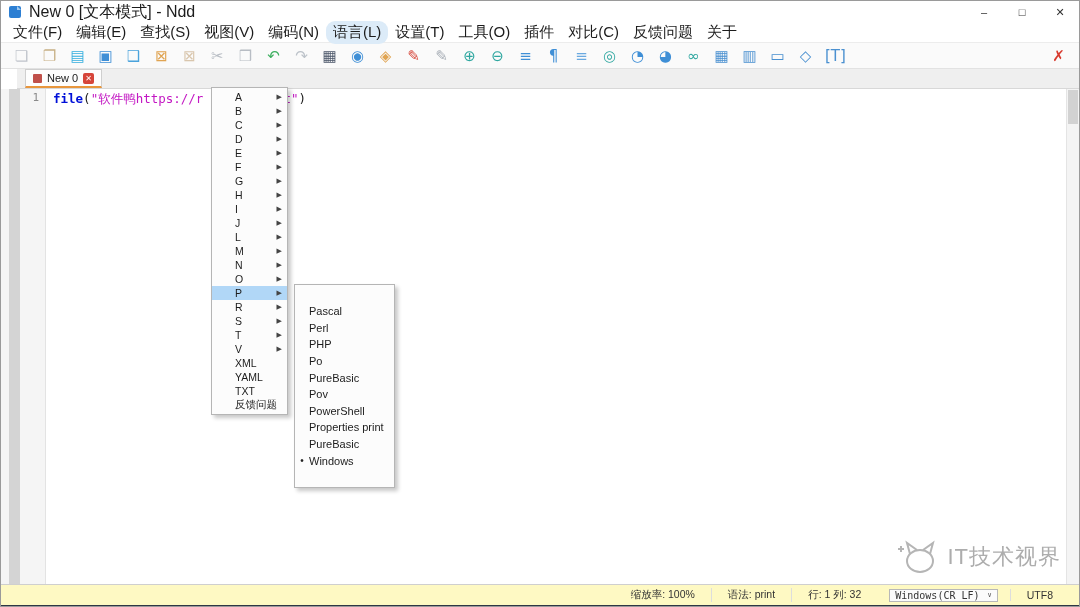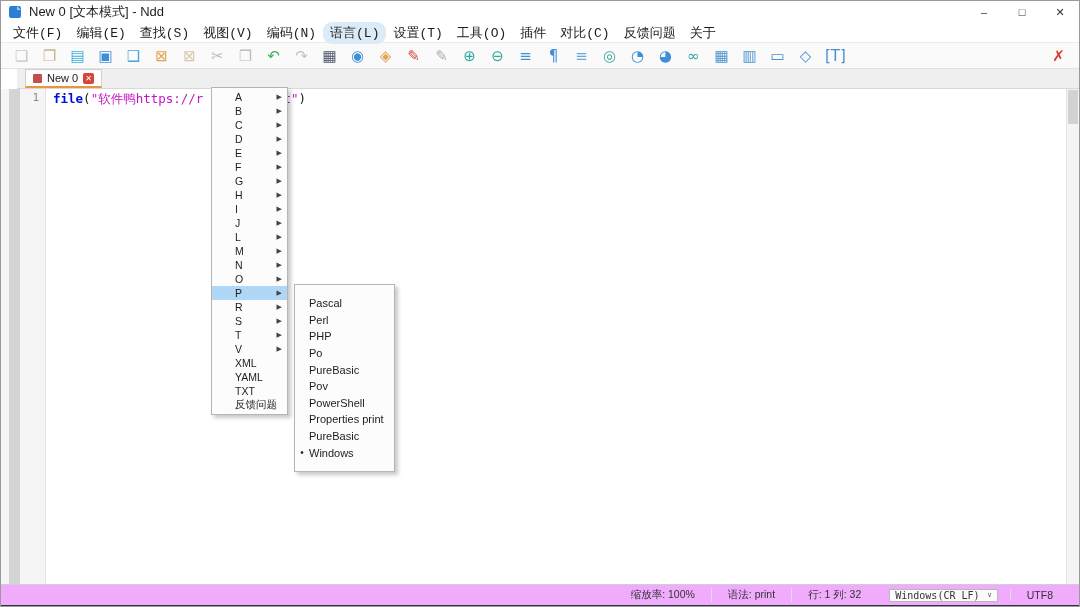--- a/index.html
+++ b/index.html
@@ -3,27 +3,27 @@
 <meta charset="utf-8">
 <style>
   * { box-sizing: border-box; margin: 0; padding: 0; }
   body { margin: 0; background: #e8e8e8; font-family: "Liberation Sans", "DejaVu Sans", sans-serif; }
   .window { position: relative; width: 1080px; height: 607px; background: #fff;
             border: 1px solid #9a9a9a; overflow: hidden; }
 
   
   .titlebar { height: 22px; display: flex; align-items: center; background: #fff; padding-left: 7px; }
   .app-icon { width: 14px; height: 14px; display: inline-block; margin-right: 7px; }
-  .title-text { font-size: 13px; color: #1c1c1c; }
+  .title-text { font-size: 16px; color: #1c1c1c; }
   .win-controls { margin-left: auto; display: flex; height: 22px; }
   .wc { width: 38px; text-align: center; line-height: 22px; font-size: 11px; color: #333; cursor: default; }
 
   
   .menubar { height: 20px; display: flex; align-items: center; background: #fff; padding-left: 5px;
-             font-size: 13px; color: #1c1c1c; border-bottom: 1px solid #ececec; font-family: Liberation Mono, monospace; }
+             font-size: 15px; color: #1c1c1c; border-bottom: 1px solid #ececec; }
   .menu-item { padding: 2px 7px; }
   .menu-item.open { background: #dcebf8; border-radius: 9px; }
 
   
   .toolbar { height: 26px; display: flex; align-items: center; gap: 11px; background: #fafafa;
              padding: 0 12px; border-bottom: 1px solid #e2e2e2; font-family: "DejaVu Sans", sans-serif; }
   .tb-icon { font-size: 15px; line-height: 16px; width: 17px; text-align: center; cursor: default; }
   .push-right { margin-left: auto; font-weight: bold; }
 
   
@@ -57,27 +57,27 @@
   .lang-menu { position: absolute; left: 210px; top: 86px; width: 77px; background: #fcfcfc;
                border: 1px solid #b5b5b5; box-shadow: 3px 3px 4px rgba(0,0,0,.22); padding: 2px 0; z-index: 50; }
   .lm-item { height: 14px; display: flex; align-items: center; padding: 0 5px 0 23px;
              font-size: 10.5px; color: #1c1c1c; }
   .lm-label { flex: 1; }
   .lm-arrow { font-size: 7px; color: #444; }
   .lm-item.highlight { background: #b1d7f7; }
 
   
   .lang-submenu { position: absolute; left: 293px; top: 283px; width: 101px; background: #fcfcfc;
-                  border: 1px solid #b5b5b5; box-shadow: 3px 3px 4px rgba(0,0,0,.22); padding: 10px 0; z-index: 51; }
+                  border: 1px solid #b5b5b5; box-shadow: 3px 3px 4px rgba(0,0,0,.22); padding: 18px 0; z-index: 51; }
   .sm-item { height: 16.6px; display: flex; align-items: center; font-size: 11px; color: #1c1c1c; }
   .sm-bullet { width: 14px; text-align: center; font-size: 10px; color: #222; }
   .sm-label { flex: 1; }
 
   
-  .statusbar { height: 21px; background: #f0abfc; border-top: 1px solid #cfcfcf; display: flex;
+  .statusbar { height: 21px; background: #fef9c3; border-top: 1px solid #cfcfcf; display: flex;
                align-items: center; justify-content: flex-end; font-size: 10.5px; color: #333; padding-right: 10px; }
   .sb-item { padding: 0 16px; border-left: 1px solid #ddd; }
   .sb-item:first-child { border-left: none; }
   .sb-dropdown { display: flex; align-items: center; gap: 8px; border: 1px solid #b8b8b8; background: #fbfbfb;
                  height: 13px; padding: 0 5px; margin: 0 12px; font-family: "DejaVu Sans Mono", monospace; font-size: 10px; }
   .chev { font-size: 7px; color: #555; }
 
   
   .bottomstrip { height: 7px; background: #2e3644; }
 
@@ -309,20 +309,31 @@
       <div class="sm-item">
         <span class="sm-bullet"></span>
         <span class="sm-label">PureBasic</span>
       </div>
       <div class="sm-item selected">
         <span class="sm-bullet">•</span>
         <span class="sm-label">Windows</span>
       </div>
     </div>
 
+  <div class="watermark">
+    <svg width="42" height="38" viewBox="0 0 42 38">
+      <g stroke="#b5b5b5" stroke-width="2" fill="none">
+        <ellipse cx="23" cy="23" rx="13" ry="11"></ellipse>
+        <path d="M13 16 L10 5 L20 12"></path>
+        <path d="M33 16 L36 5 L26 12"></path>
+        <path d="M4 8 l0 6 M1 11 l6 0"></path>
+      </g>
+    </svg>
+    <span>IT技术视界</span>
+  </div>
 
   <div class="statusbar">
     <span class="sb-item">缩放率: 100%</span>
     <span class="sb-item">语法: print</span>
     <span class="sb-item">行: 1 列: 32</span>
     <span class="sb-dropdown">
       <span>Windows(CR LF)</span>
       <span class="chev">∨</span>
     </span>
     <span class="sb-item">UTF8</span>

